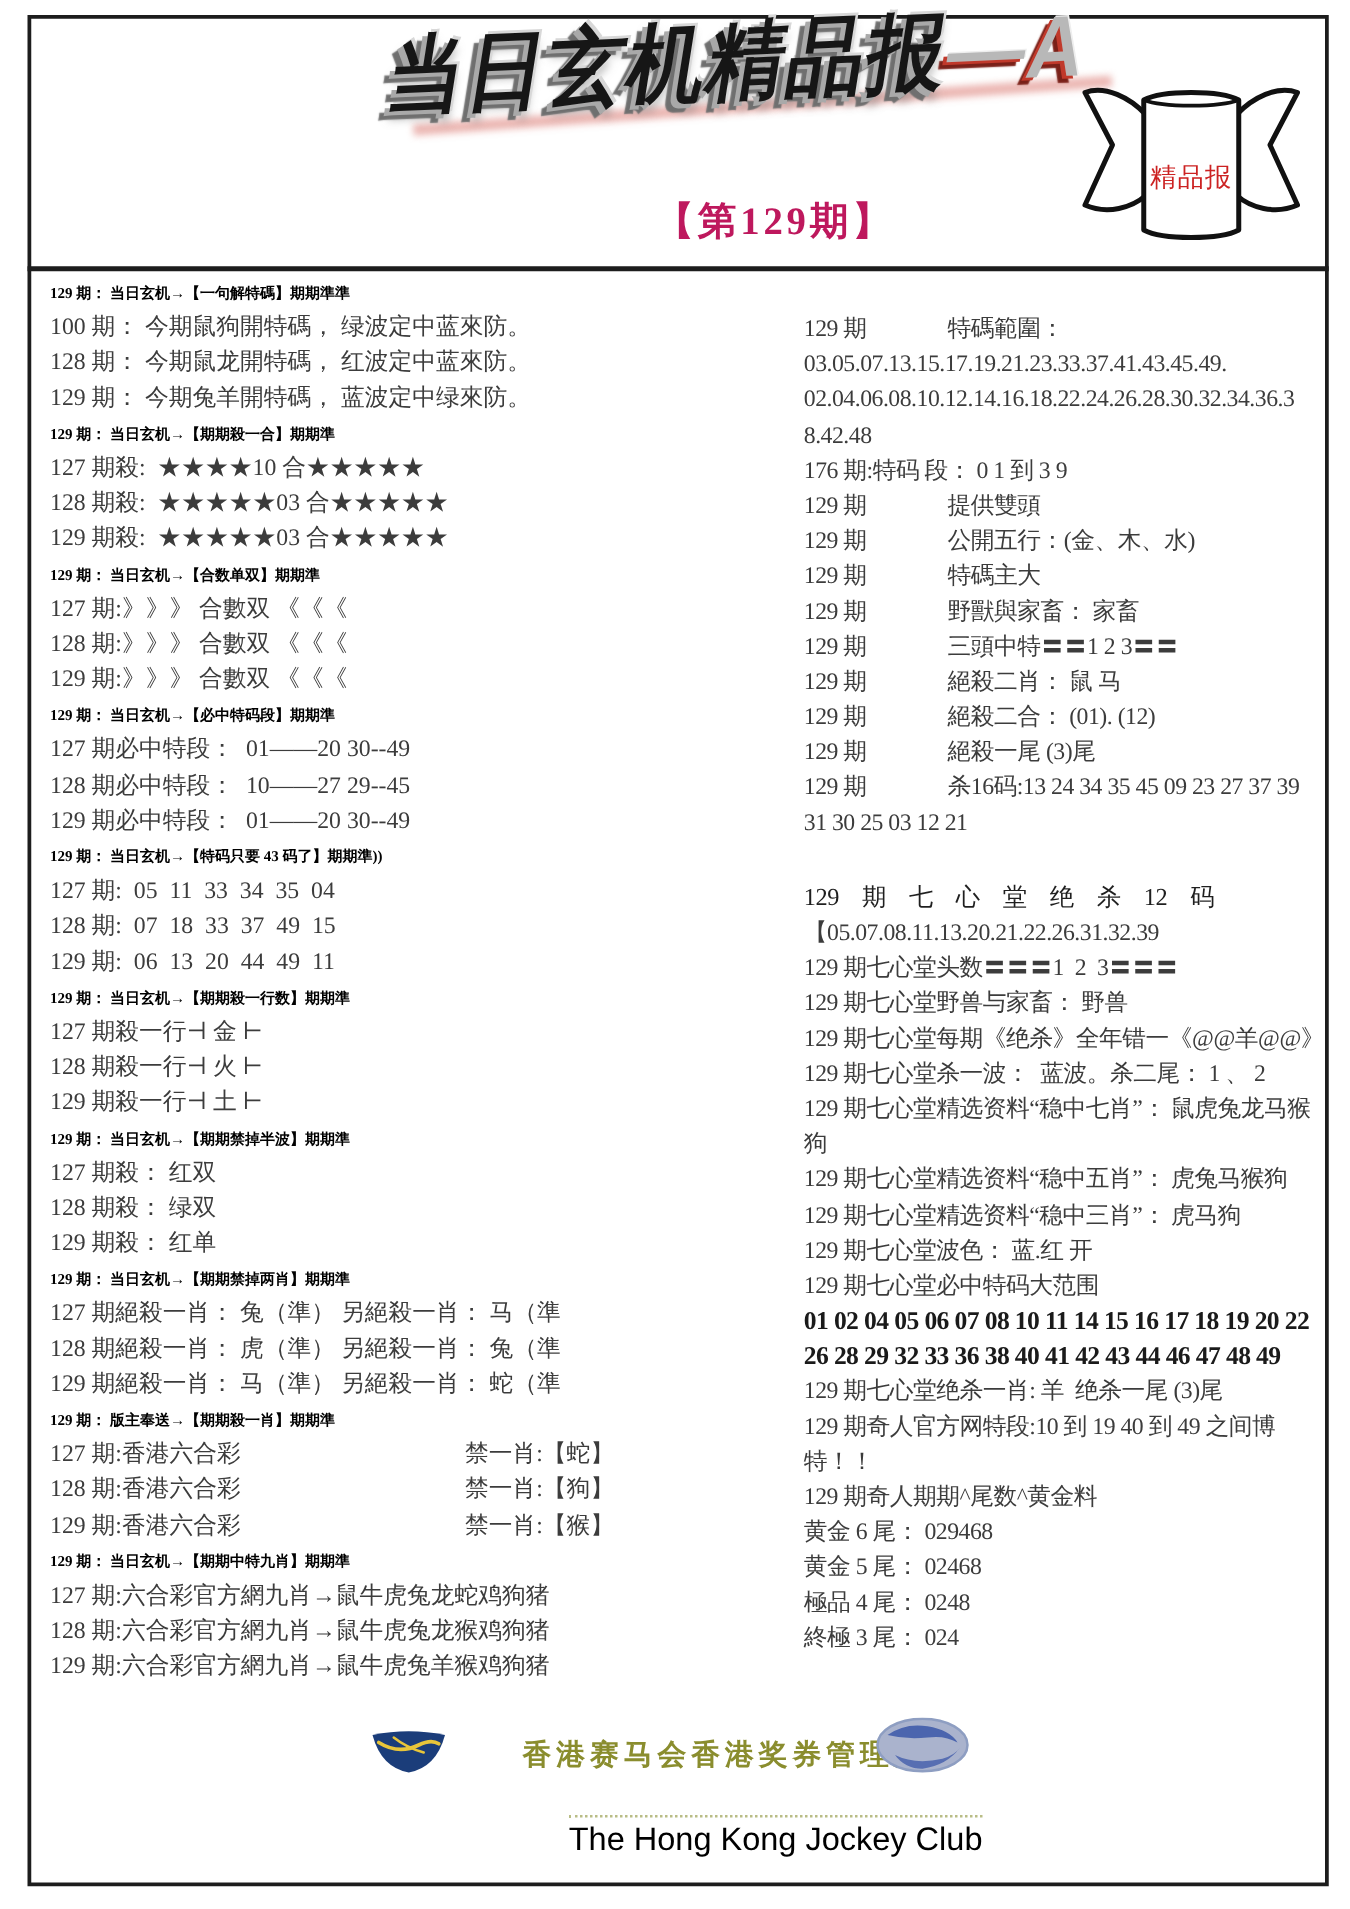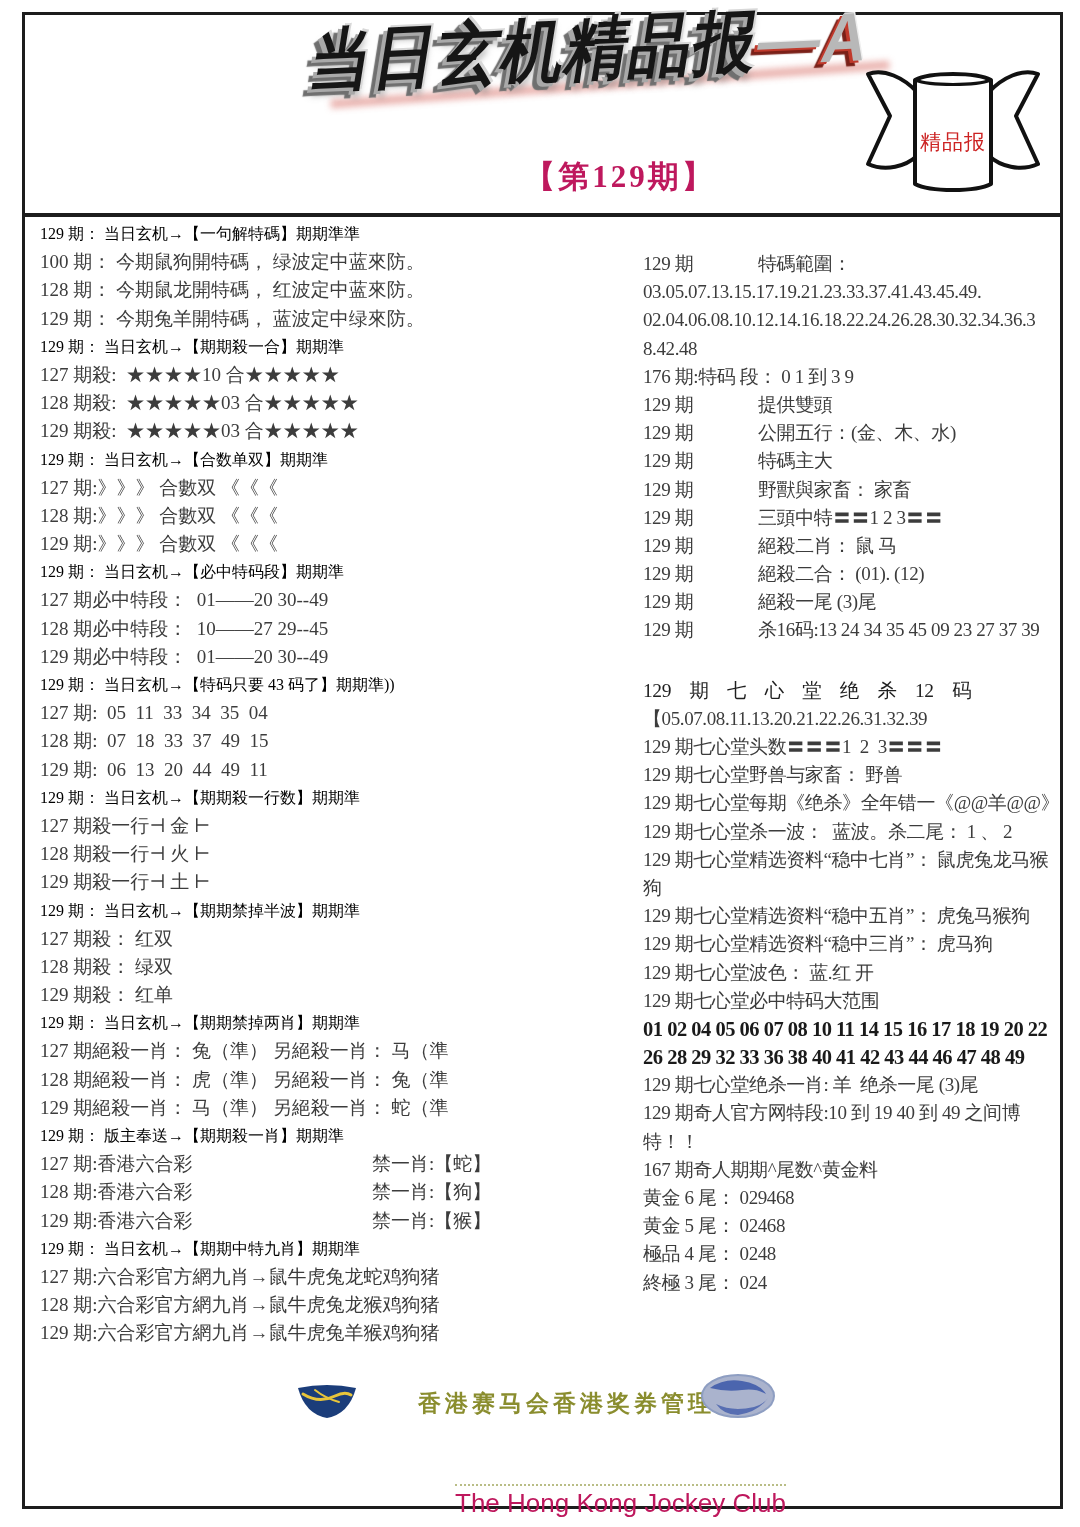--- a/index.html
+++ b/index.html
@@ -21,31 +21,31 @@
          font-weight:bold;font-size:31px;color:#be185d;letter-spacing:3px;white-space:nowrap;}
   .ribbon{position:absolute;left:860px;top:58px;width:186px;height:140px;}
   .ribbon-label{position:absolute;left:905px;top:128px;width:96px;text-align:center;
                 font-weight:normal;font-size:21px;color:#cc2222;letter-spacing:1px;}
 
   
   .lc{position:absolute;left:40px;top:220px;width:565px;}
   .rc{position:absolute;left:643px;top:250px;width:430px;}
   .row{position:relative;height:28.2px;line-height:28.2px;white-space:pre;font-size:19px;color:#3c3c3c;}
   .rc .row{letter-spacing:-0.4px;}
-  .row.header{font-weight:normal;font-size:16px;color:#000;}
+  .row.header{font-weight:bold;font-size:12px;color:#000;}
   .row.big{font-weight:bold;font-size:20.5px;color:#1a1a1a;letter-spacing:-0.5px;}
   .row.spread{font-size:19.5px;color:#1f1f1f;word-spacing:14px;}
   .row.gap{height:32px;}
   .row .rpart{position:absolute;left:290px;top:0;margin-left:42px;}
   .row .cpart{position:absolute;left:115px;top:0;}
 
   
   .f-cn{position:absolute;left:418px;top:1388px;font-size:23px;font-weight:bold;color:#8a8d2e;
         letter-spacing:4px;white-space:nowrap;}
-  .f-en{position:absolute;left:455px;top:1484px;font-size:26px;color:#be185d;white-space:nowrap;
+  .f-en{position:absolute;left:455px;top:1452px;font-size:26px;color:#000000;white-space:nowrap;
         font-family:"Liberation Sans","DejaVu Sans",sans-serif;border-top:2px dotted #b9bd86;padding-top:2px;}
   .boat-logo{position:absolute;left:295px;top:1382px;width:64px;height:38px;}
   .globe-logo{position:absolute;left:698px;top:1374px;width:80px;height:48px;}
 </style>
 </head>
 <body>
 
 <div class="page">
   <div class="frame"></div>
 
@@ -115,39 +115,40 @@
       <div class="row normal">176 期:特码 段： 0 1 到 3 9</div>
       <div class="row normal"><span>129 期</span><span class="cpart">提供雙頭</span></div>
       <div class="row normal"><span>129 期</span><span class="cpart">公開五行：(金、木、水)</span></div>
       <div class="row normal"><span>129 期</span><span class="cpart">特碼主大</span></div>
       <div class="row normal"><span>129 期</span><span class="cpart">野獸與家畜： 家畜</span></div>
       <div class="row normal"><span>129 期</span><span class="cpart">三頭中特〓〓1 2 3〓〓</span></div>
       <div class="row normal"><span>129 期</span><span class="cpart">絕殺二肖： 鼠 马</span></div>
       <div class="row normal"><span>129 期</span><span class="cpart">絕殺二合： (01). (12)</span></div>
       <div class="row normal"><span>129 期</span><span class="cpart">絕殺一尾 (3)尾</span></div>
       <div class="row normal"><span>129 期</span><span class="cpart">杀16码:13 24 34 35 45 09 23 27 37 39</span></div>
+      <div class="row normal">31 30 25 03 12 21</div>
       <div class="row gap"></div>
       <div class="row spread">129 期 七 心 堂 绝 杀 12 码</div>
       <div class="row normal">【05.07.08.11.13.20.21.22.26.31.32.39</div>
       <div class="row normal">129 期七心堂头数〓〓〓1  2  3〓〓〓</div>
       <div class="row normal">129 期七心堂野兽与家畜： 野兽</div>
       <div class="row normal">129 期七心堂每期《绝杀》全年错一《@@羊@@》</div>
       <div class="row normal">129 期七心堂杀一波：  蓝波。杀二尾： 1 、 2</div>
       <div class="row normal">129 期七心堂精选资料“稳中七肖”： 鼠虎兔龙马猴</div>
       <div class="row normal">狗</div>
       <div class="row normal">129 期七心堂精选资料“稳中五肖”： 虎兔马猴狗</div>
       <div class="row normal">129 期七心堂精选资料“稳中三肖”： 虎马狗</div>
       <div class="row normal">129 期七心堂波色： 蓝.红 开</div>
       <div class="row normal">129 期七心堂必中特码大范围</div>
       <div class="row big">01 02 04 05 06 07 08 10 11 14 15 16 17 18 19 20 22</div>
       <div class="row big">26 28 29 32 33 36 38 40 41 42 43 44 46 47 48 49</div>
       <div class="row normal">129 期七心堂绝杀一肖: 羊  绝杀一尾 (3)尾</div>
       <div class="row normal">129 期奇人官方网特段:10 到 19 40 到 49 之间博</div>
       <div class="row normal">特！！</div>
-      <div class="row normal">167 期奇人期期^尾数^黄金料</div>
+      <div class="row normal">129 期奇人期期^尾数^黄金料</div>
       <div class="row normal">黄金 6 尾： 029468</div>
       <div class="row normal">黄金 5 尾： 02468</div>
       <div class="row normal">極品 4 尾： 0248</div>
       <div class="row normal">終極 3 尾： 024</div>
     </div>
 
   <svg class="boat-logo" viewBox="0 0 64 38">
     <path d="M3,6 Q32,0 61,6 Q54,32 32,36 Q10,32 3,6 Z" fill="#1b3d7a"></path>
     <path d="M8,12 Q24,22 40,14 Q50,9 56,13" fill="none" stroke="#e8c53a" stroke-width="3" stroke-linecap="round"></path>
     <path d="M20,8 Q30,16 44,20" fill="none" stroke="#e8c53a" stroke-width="2" stroke-linecap="round"></path>

